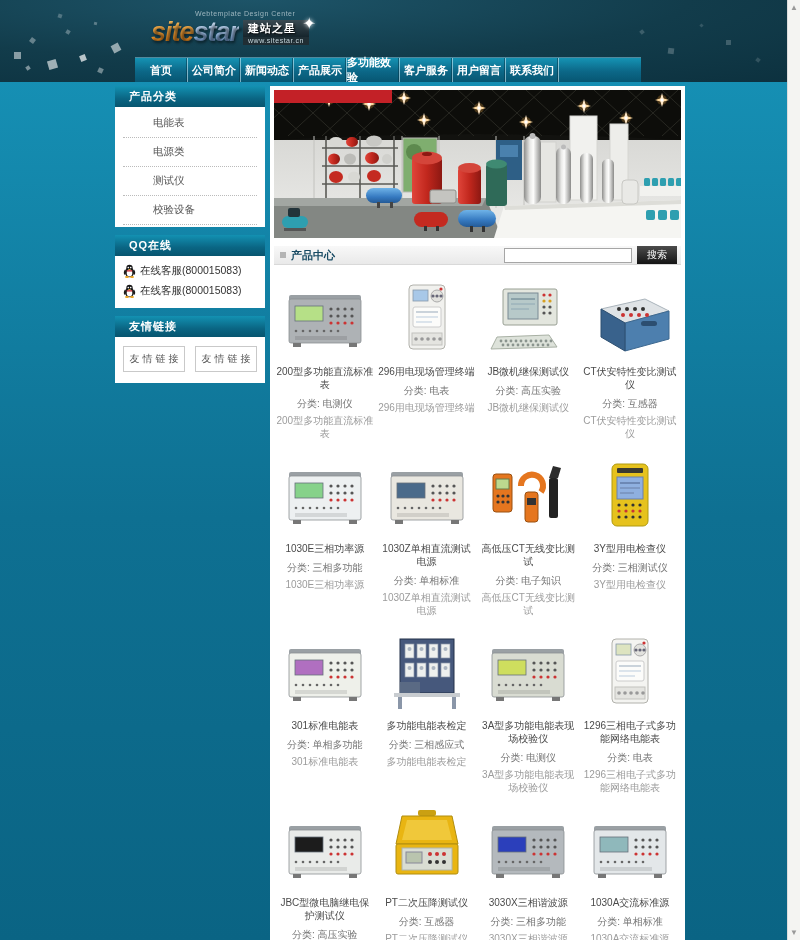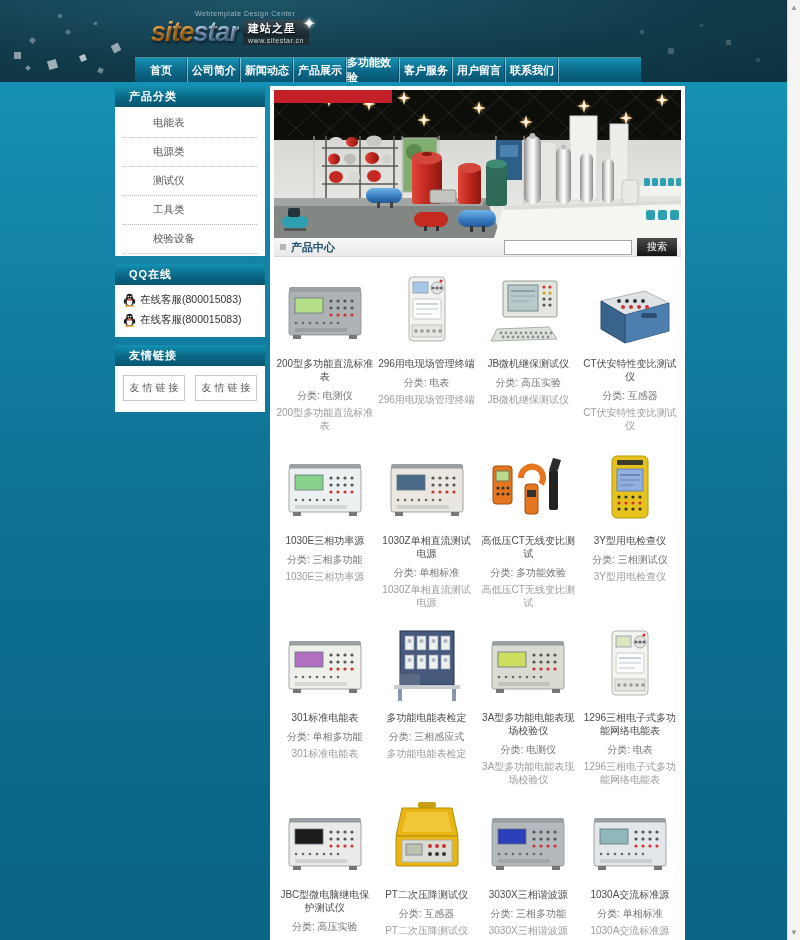--- a/index.html
+++ b/index.html
@@ -37,21 +37,21 @@
   .cat-list li { font-size:10.5px; color:#555; padding:7px 0 7px 30px; border-bottom:1px dotted #bbb; cursor:pointer; }
   .qq-list { padding:5px 8px 7px; }
   .qq-row { display:flex; align-items:center; gap:4px; font-size:10.5px; color:#333; padding:3px 0; cursor:pointer; }
   .links-row { display:flex; gap:10px; padding:9px 8px 11px; }
   .link-btn { flex:1; border:1px solid #c9c9c9; background:#fff; color:#555; font-size:10px; letter-spacing:3px; text-align:center; padding:5px 0 5px 3px; cursor:pointer; font-family:inherit; }
 
   
   .main-panel { width:415px; background:#fff; padding:4px 4px 10px; }
   .banner { position:relative; width:407px; height:148px; overflow:hidden; background:#ddd; cursor:pointer; }
   .banner svg { display:block; }
-  .pc-bar { height:19px; background:linear-gradient(#f8f8f8,#e9e9e9); border-bottom:1px solid #d9d9d9; display:flex; align-items:center; padding:0 4px; }
+  .pc-bar { margin-top:8px; height:19px; background:linear-gradient(#f8f8f8,#e9e9e9); border-bottom:1px solid #d9d9d9; display:flex; align-items:center; padding:0 4px; }
   .pc-marker { width:6px; height:6px; background:#b5b5b5; margin:0 5px 0 2px; }
   .pc-title { font-size:11px; font-weight:bold; color:#174a63; flex:1; }
   .search-input { width:128px; height:15px; border:1px solid #a6a6a6; font-size:10px; padding:0 3px; margin-right:5px; font-family:inherit; }
   .search-btn { background:linear-gradient(#4c4c4c,#141414); color:#fff; border:none; font-size:10px; padding:2px 10px; cursor:pointer; font-family:inherit; }
 
   .grid { display:flex; flex-wrap:wrap; padding-top:6px; }
   .cell { width:101.7px; display:flex; flex-direction:column; align-items:center; padding:6px 2px 8px; }
   .cell-img { width:94px; height:84px; display:flex; align-items:center; justify-content:center; cursor:pointer; }
   .p-name { font-size:10px; color:#4a4a4a; text-align:center; line-height:13px; margin-top:4px; cursor:pointer; }
   .p-cat { font-size:10px; color:#757575; text-align:center; line-height:13px; margin-top:6px; }
@@ -111,21 +111,20 @@
 </header>
 
 <div class="content">
   <aside class="sidebar">
     <section class="panel">
       <div class="panel-head">产品分类</div>
       <ul class="cat-list" id="catList">
           <li>电能表</li>
           <li>电源类</li>
           <li>测试仪</li>
-          <li>工具类</li>
           <li>校验设备</li>
         </ul>
     </section>
     <section class="panel">
       <div class="panel-head">QQ在线</div>
       <div class="qq-list" id="qqList">
           <div class="qq-row">
             <svg width="13" height="14" viewBox="0 0 13 14">
   <ellipse cx="6.5" cy="8.2" rx="4.6" ry="5" fill="#1a1a1a"></ellipse>
   <circle cx="6.5" cy="4" r="3.2" fill="#1a1a1a"></circle>
@@ -574,21 +573,21 @@
               <circle cx="20" cy="46" r="1.6" fill="#333"></circle>
               <circle cx="25" cy="46" r="1.6" fill="#333"></circle>
               <path d="M38 30 a11 11 0 1 1 20 6" fill="none" stroke="#e5761f" stroke-width="6"></path>
               <rect x="42" y="36" width="13" height="30" rx="3" fill="#e5761f" stroke="#9a5010"></rect>
               <rect x="44" y="42" width="9" height="7" fill="#333"></rect>
               <rect x="66" y="22" width="9" height="40" rx="2" fill="#222"></rect>
               <polygon points="66,22 75,22 78,12 70,10" fill="#2c2c2c"></polygon>
             </svg>
           </div>
    <div class="p-name">高低压CT无线变比测试</div>
-   <div class="p-cat">分类: 多功能效验</div>
+   <div class="p-cat">分类: 电子知识</div>
    <div class="p-alt">高低压CT无线变比测试</div>
  </div>
  <div class="cell">
    <div class="cell-img">
             <svg width="90" height="80" viewBox="0 0 90 80">
               <rect x="27" y="8" width="36" height="62" rx="5" fill="#e6c21d" stroke="#b09a10"></rect>
               <rect x="32" y="12" width="26" height="5" rx="1" fill="#3a3a30"></rect>
               <rect x="32" y="21" width="26" height="22" fill="#8fb0e0" stroke="#6a80aa"></rect>
               <line x1="35" y1="27" x2="55" y2="27" stroke="#4a608a" stroke-width="1"></line>
               <line x1="35" y1="32" x2="55" y2="32" stroke="#6a80a8" stroke-width="1"></line>

